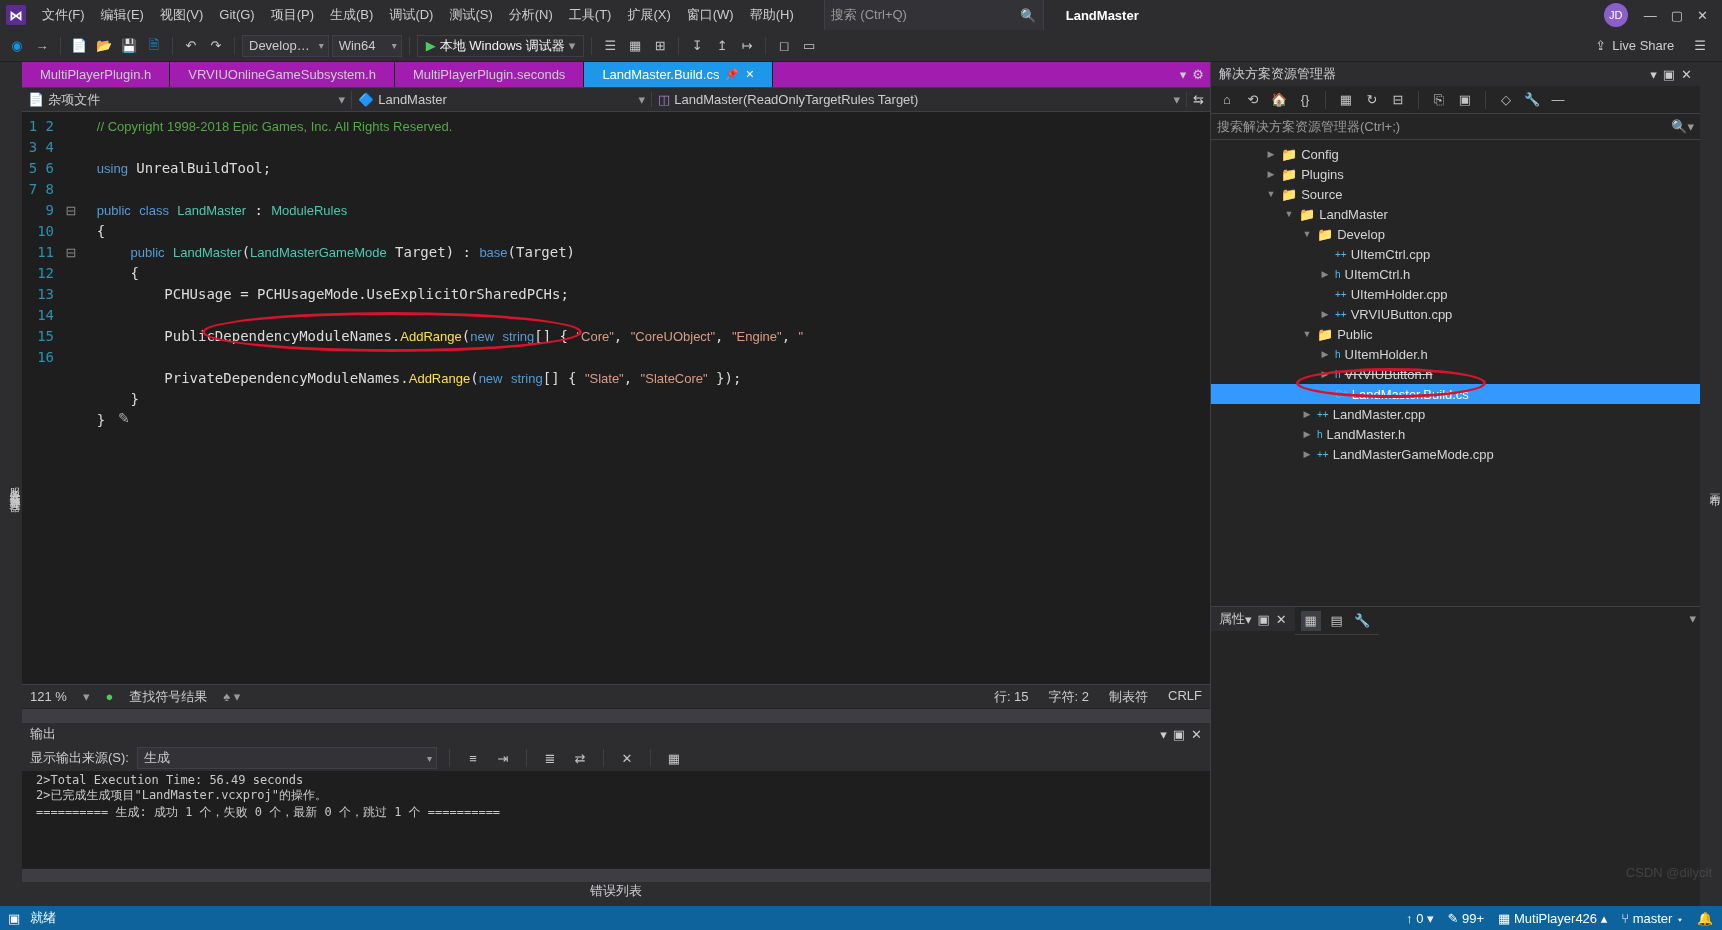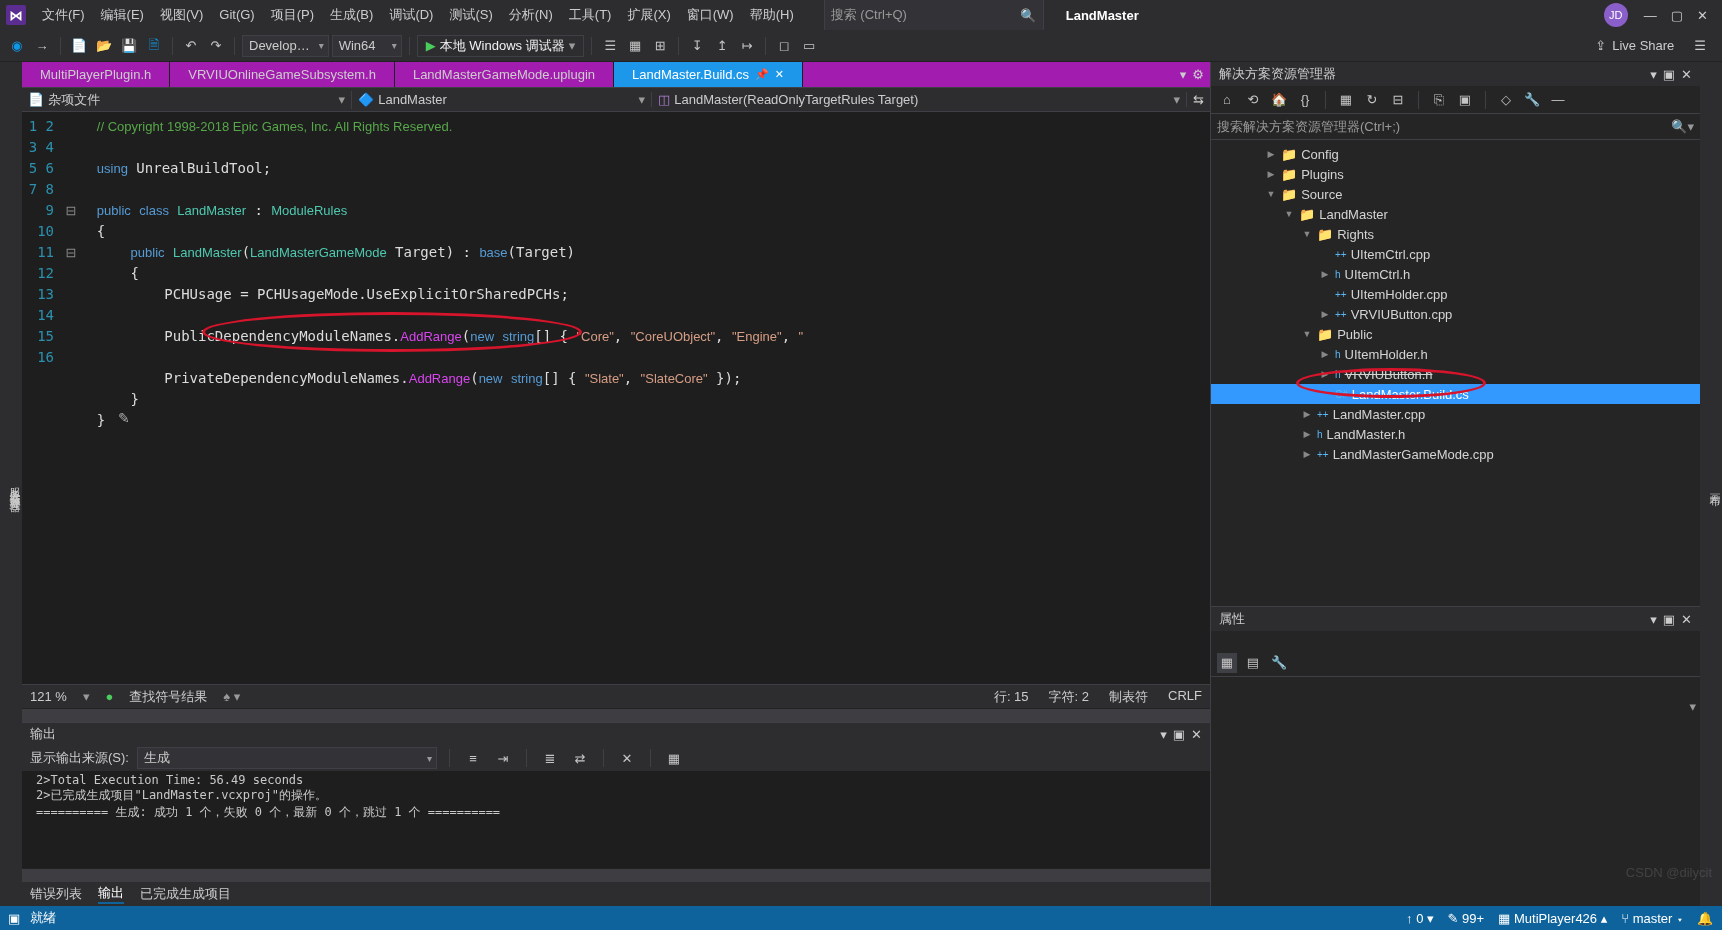--- a/index.html
+++ b/index.html
@@ -30,49 +30,49 @@
 .tab.active { background:#1c97ea; color:#fff;}
 .tab .pin,.tab .x { font-size:11px;}
 .tab-tools { margin-left:auto; display:flex; align-items:center; gap:6px; padding:0 6px; color:#ccc;}
 .breadcrumb { height:24px; background:#2d2d30; display:flex; align-items:center; border-bottom:1px solid #3f3f46;}
 .bc-box { flex:1; display:flex; align-items:center; padding:0 6px; gap:4px; color:#ccc; border-right:1px solid #3f3f46;}
 .code-area { flex:1; display:flex; background:#1e1e1e; overflow:hidden; position:relative;}
 .gutter { width:40px; background:#1e1e1e; color:#2b91af; text-align:right; padding:4px 8px 0 0; font-family:Consolas,monospace; font-size:14px; line-height:21px;}
 .fold { width:18px; padding-top:4px; font-family:Consolas,monospace; font-size:11px; line-height:21px; color:#888;}
 .fold div{height:21px; text-align:center;}
 .code { flex:1; font-family:Consolas,monospace; font-size:14px; line-height:21px; padding-top:4px; white-space:pre; color:#dcdcdc;}
-.c-comment{color:#57a64a;} .c-kw{color:#569cd6;} .c-type{color:#4ec9b0;} .c-str{color:#d69d85;} .c-method{color:#d946ef;}
+.c-comment{color:#57a64a;} .c-kw{color:#569cd6;} .c-type{color:#4ec9b0;} .c-str{color:#d69d85;} .c-method{color:#fde047;}
 .highlight-ellipse { position:absolute; border:3px solid #d6142b; border-radius:50%; pointer-events:none;}
 .edit-icon{position:absolute; left:96px; top:298px; color:#b0b0b0; font-size:14px;}
 .editor-status { height:24px; background:#2d2d30; display:flex; align-items:center; padding:0 8px; gap:16px; color:#ccc; border-top:1px solid #3f3f46; font-size:12px;}
 .es-right{margin-left:auto; display:flex; gap:20px;}
 .ok-ico{color:#4bcd5c;}
 .hscroll{height:14px; background:#3e3e42; border-top:1px solid #222;}
 .output-wrap{height:160px; display:flex; flex-direction:column; border-top:1px solid #3f3f46;}
 .output-header{height:22px; background:#2d2d30; display:flex; align-items:center; padding:0 8px; color:#ccc;}
 .output-header .tools{margin-left:auto; display:flex; gap:6px;}
 .output-tools{height:26px; display:flex; align-items:center; gap:8px; padding:0 8px; background:#2d2d30; color:#ccc;}
 .output-body{flex:1; background:#1e1e1e; font-family:Consolas,monospace; font-size:12px; color:#c8c8c8; padding:2px 14px; white-space:pre; overflow:hidden;}
-.bottom-tabs{height:24px; background:#2d2d30; display:flex; align-items:center; padding:0 8px; gap:16px; color:#ccc;}
+.bottom-tabs{height:24px; background:#2d2d30; display:flex; align-items:center; padding:0 8px; gap:16px; color:#ccc;flex-direction:column;}
 .bottom-tabs .act{color:#fff; border-bottom:2px solid #0e639c;}
 .statusbar{height:24px; background:#0e639c; color:#fff; display:flex; align-items:center; padding:0 8px; gap:10px; font-size:12px;}
 .statusbar .right{margin-left:auto; display:flex; gap:14px; align-items:center;}
 .right-panel{width:490px; display:flex; flex-direction:column; background:#252526; border-left:1px solid #3f3f46;}
 .panel-header{height:24px; background:#2d2d30; color:#ccc; display:flex; align-items:center; padding:0 8px;}
 .panel-header .tools{margin-left:auto; display:flex; gap:6px; font-size:12px;}
 .panel-toolbar{height:28px; display:flex; align-items:center; padding:0 6px; gap:6px; border-bottom:1px solid #3f3f46;}
 .ptbtn{width:20px; height:20px; display:flex; align-items:center; justify-content:center; color:#c5c5c5;}
 .panel-search{height:26px; background:#252526; display:flex; align-items:center; padding:0 6px; color:#999; border-bottom:1px solid #3f3f46; justify-content:space-between;}
 .tree{flex:1; overflow:auto; padding:4px 0; font-size:13px; color:#d4d4d4; position:relative;}
 .tree-row{height:20px; display:flex; align-items:center; gap:4px; padding-left:0;}
 .tree-row .arr{width:12px; color:#888; font-size:9px; text-align:center;}
 .tree-row.sel{background:#3399ff; color:#fff;}
 .folder-ico{color:#d7ba7d;}
 .file-ico{color:#5cb6f2;}
-.props-panel{height:300px; border-top:1px solid #3f3f46; display:flex; flex-direction:column;gap:18px;}
+.props-panel{height:300px; border-top:1px solid #3f3f46; display:flex; }
 .watermark{position:absolute; right:10px; bottom:50px; color:#777; opacity:.35; font-size:13px;}
 </style>
 </head>
 <body>
 
 <div class="titlebar">
   <div class="vs-logo">⋈</div>
   <div id="menu-host"><span class="menu-item">文件(F)</span><span class="menu-item">编辑(E)</span><span class="menu-item">视图(V)</span><span class="menu-item">Git(G)</span><span class="menu-item">项目(P)</span><span class="menu-item">生成(B)</span><span class="menu-item">调试(D)</span><span class="menu-item">测试(S)</span><span class="menu-item">分析(N)</span><span class="menu-item">工具(T)</span><span class="menu-item">扩展(X)</span><span class="menu-item">窗口(W)</span><span class="menu-item">帮助(H)</span></div>
   <div class="search-box">
     <span>搜索 (Ctrl+Q)</span>
@@ -134,21 +134,21 @@
 
     <div class="tabs">
       <div id="tabs-host" style="display:flex">
           <div class="tab">
             <span>MultiPlayerPlugin.h</span>
           </div>
           <div class="tab">
             <span>VRVIUOnlineGameSubsystem.h</span>
           </div>
           <div class="tab">
-            <span>LandMasterGameMode.uplugin</span>
+            <span>MultiPlayerPlugin.seconds</span>
           </div>
           <div class="tab active">
             <span>LandMaster.Build.cs</span>
             <span class="pin">📌</span>
             <span class="x">✕</span>
           </div>
         </div>
       <div class="tab-tools">
         <span>▾</span>
         <span>⚙</span>
@@ -327,21 +327,21 @@
           <span>Source</span>
         </div>
         <div class="tree-row" style="padding-left: 72px;">
           <span class="arr">▼</span>
           <span class="folder-ico">📁</span>
           <span>LandMaster</span>
         </div>
         <div class="tree-row" style="padding-left: 90px;">
           <span class="arr">▼</span>
           <span class="folder-ico">📁</span>
-          <span>Rights</span>
+          <span>Develop</span>
         </div>
         <div class="tree-row" style="padding-left: 108px;">
           <span class="arr"></span>
           <span class="file-ico" style="font-size:10px">++</span>
           <span>UItemCtrl.cpp</span>
         </div>
         <div class="tree-row" style="padding-left: 108px;">
           <span class="arr">▶</span>
           <span class="file-ico" style="font-size:10px">h</span>
           <span>UItemCtrl.h</span>

